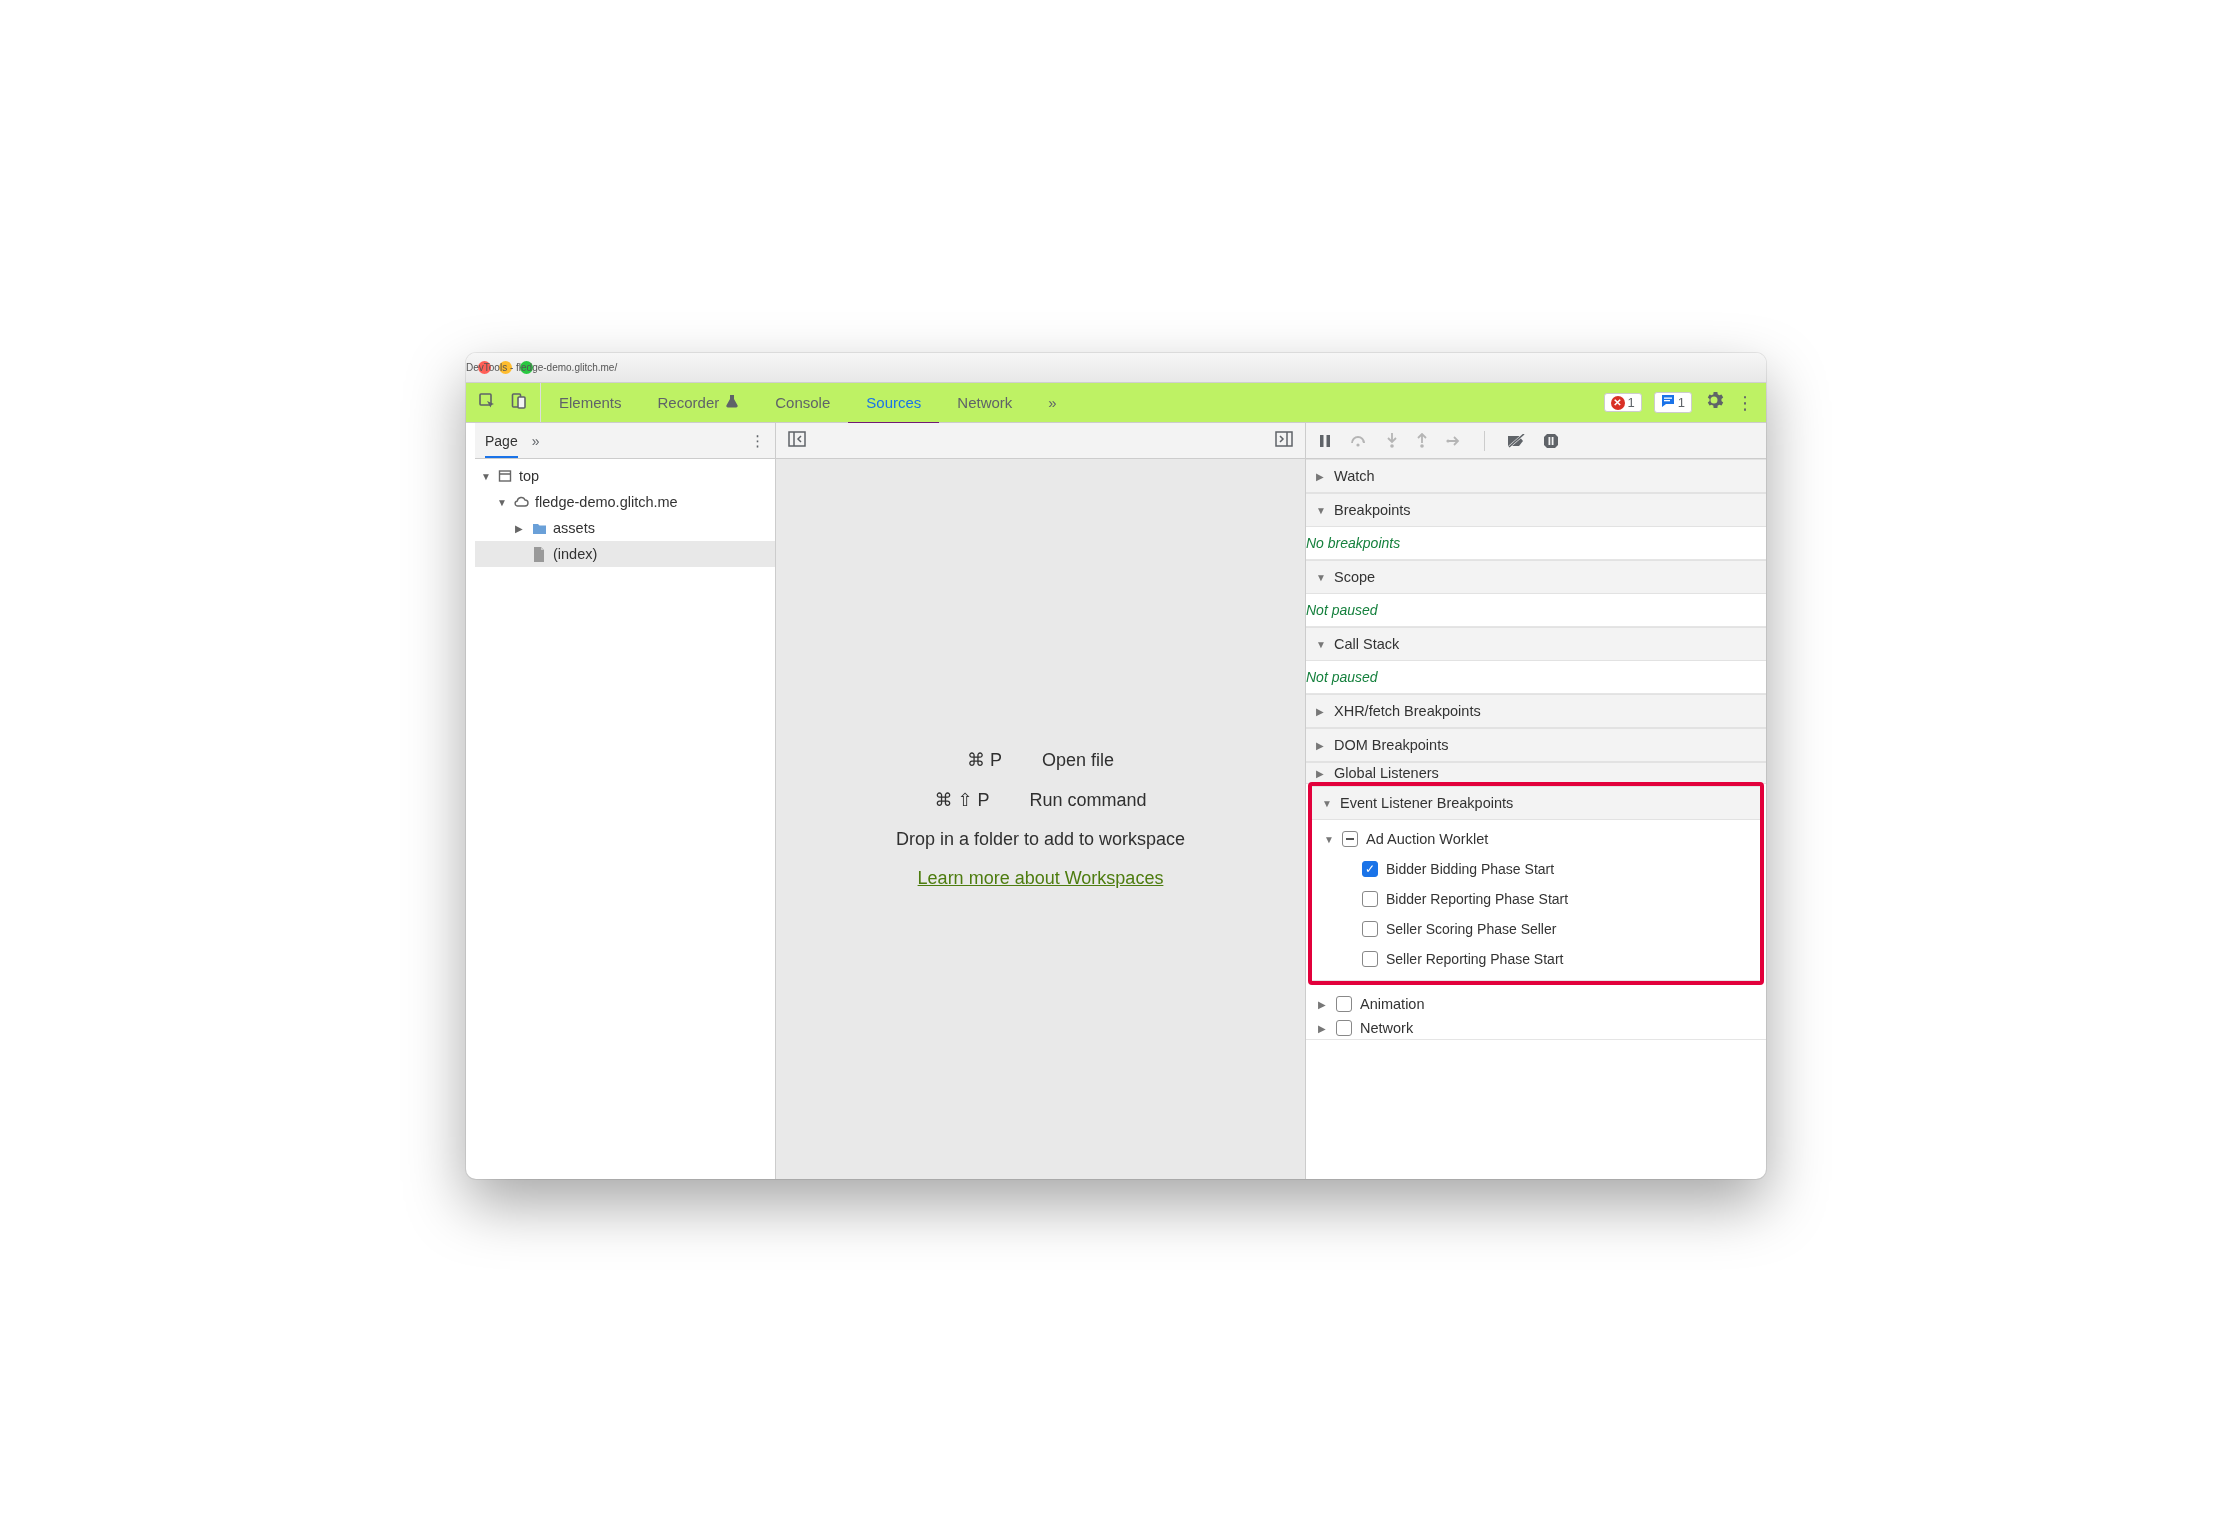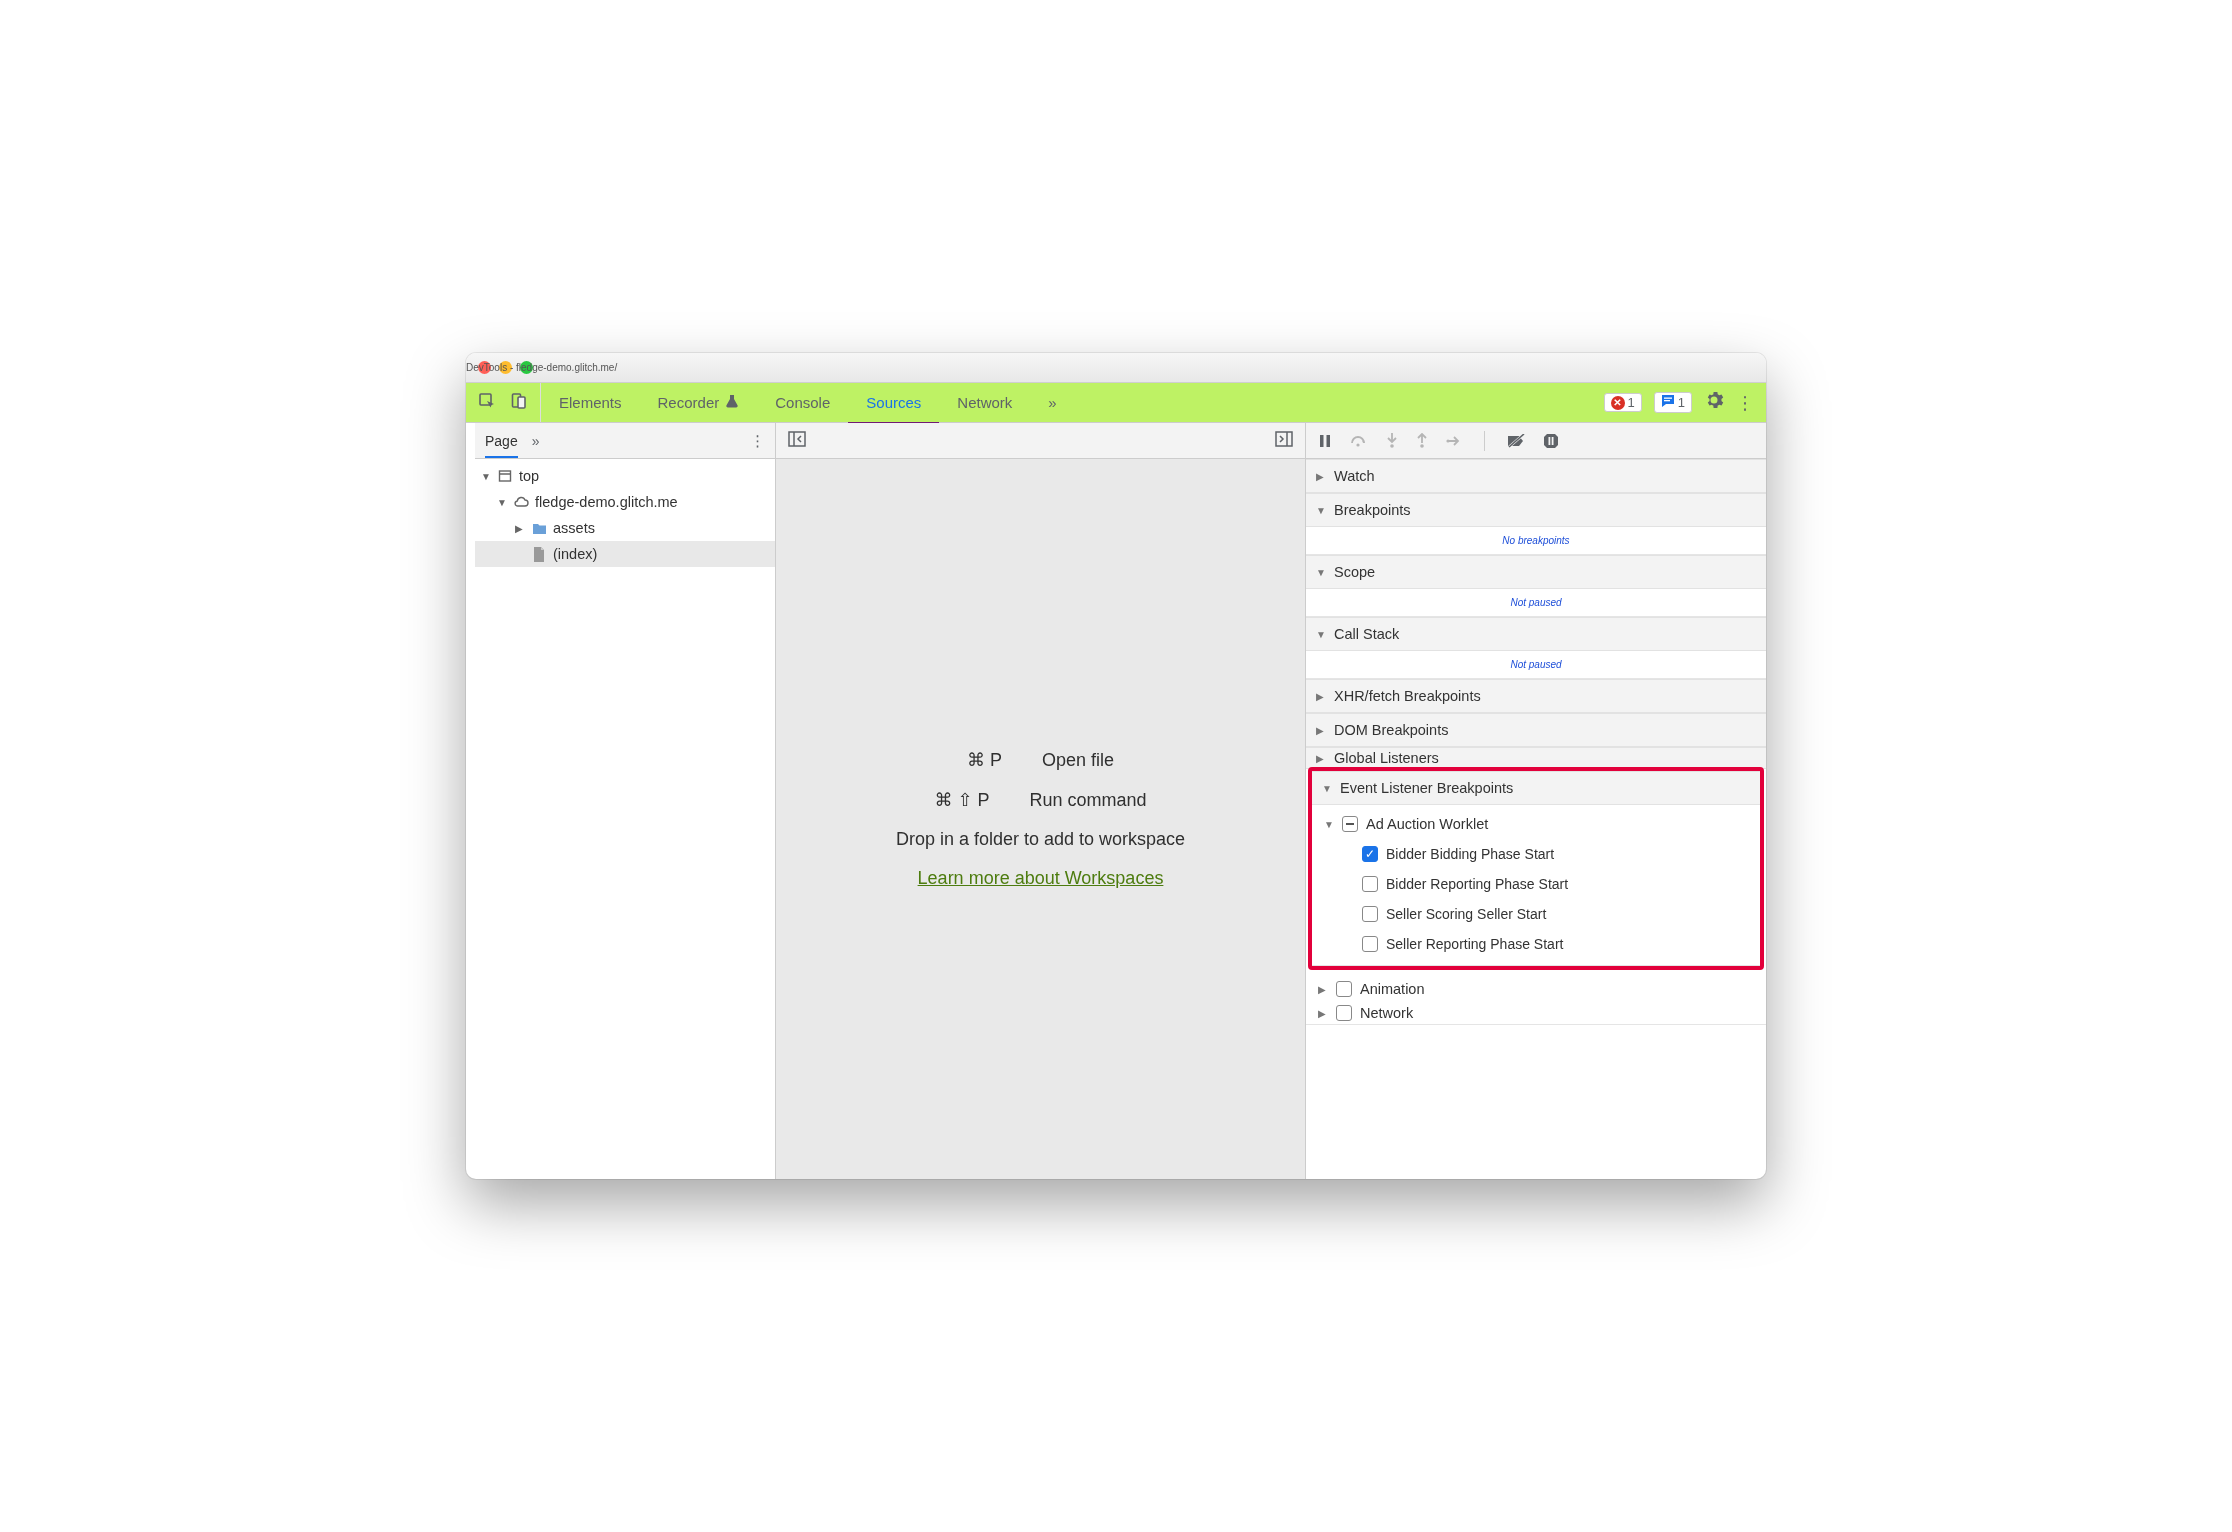--- a/index.html
+++ b/index.html
@@ -77,21 +77,21 @@
 .kbd{font-size:18px;color:#303030;}
 .center-body a{color:#4d7c0f;text-decoration:underline;}
 
 .panel-right{width:460px;display:flex;flex-direction:column;min-height:0;}
 .debugbar{height:36px;border-bottom:1px solid #ccc;background:#f3f3f3;display:flex;align-items:center;padding:0 12px;gap:18px;color:#9b9b9b;}
 .debugbar .sep{width:1px;height:20px;background:#ccc;margin:0 4px;}
 .debugbar svg{display:block;}
 .sections{flex:1;overflow:auto;}
 .sec-head{height:34px;background:#f3f3f3;border-bottom:1px solid #e2e2e2;border-top:1px solid #e2e2e2;display:flex;align-items:center;padding:0 10px;gap:6px;font-size:14.5px;color:#333;cursor:pointer;}
 .sec-head .tri{color:#777;font-size:10px;width:12px;}
-.sec-body{padding:8px 0;text-align:center;font-style:italic;color:#1d4ed8;background:#fff;font-size:10px;border-bottom:1px solid #e5e5e5;}
+.sec-body{padding:8px 0;font-style:italic;color:#15803d;background:#fff;font-size:14px;border-bottom:1px solid #e5e5e5;}
 .event-body{background:#fff;padding:4px 0 6px 0;border-bottom:1px solid #e5e5e5;}
 .ev-row{display:flex;align-items:center;gap:8px;height:30px;padding-left:12px;font-size:14.5px;cursor:pointer;}
 .ev-row.child{padding-left:50px;font-family:Liberation Sans, sans-serif;font-size:14px;}
 .ev-row .tri{color:#777;font-size:10px;width:10px;}
 .cb{width:16px;height:16px;border:1.5px solid #888;border-radius:3px;display:flex;align-items:center;justify-content:center;background:#fff;}
 .cb.indeterminate{border-color:#888;}
 .cb.indeterminate::after{content:"";width:8px;height:2px;background:#555;}
 .cb.checked{background:#1a73e8;border-color:#1a73e8;color:#fff;font-size:12px;}
 .cb.checked::after{content:"✓";}
 .highlight-box{border:4px solid #e2003b;border-radius:4px;margin:-2px 2px 2px 2px;}
@@ -338,21 +338,21 @@
             <div class="ev-row child">
               <span class="cb checked"></span>
               <span>Bidder Bidding Phase Start</span>
             </div>
             <div class="ev-row child">
               <span class="cb"></span>
               <span>Bidder Reporting Phase Start</span>
             </div>
             <div class="ev-row child">
               <span class="cb"></span>
-              <span>Seller Scoring Seller Start</span>
+              <span>Seller Scoring Phase Seller</span>
             </div>
             <div class="ev-row child">
               <span class="cb"></span>
               <span>Seller Reporting Phase Start</span>
             </div>
           </div>
         </div>
 
         <div class="event-body" style="padding:2px 0">
           <div class="ev-row">

